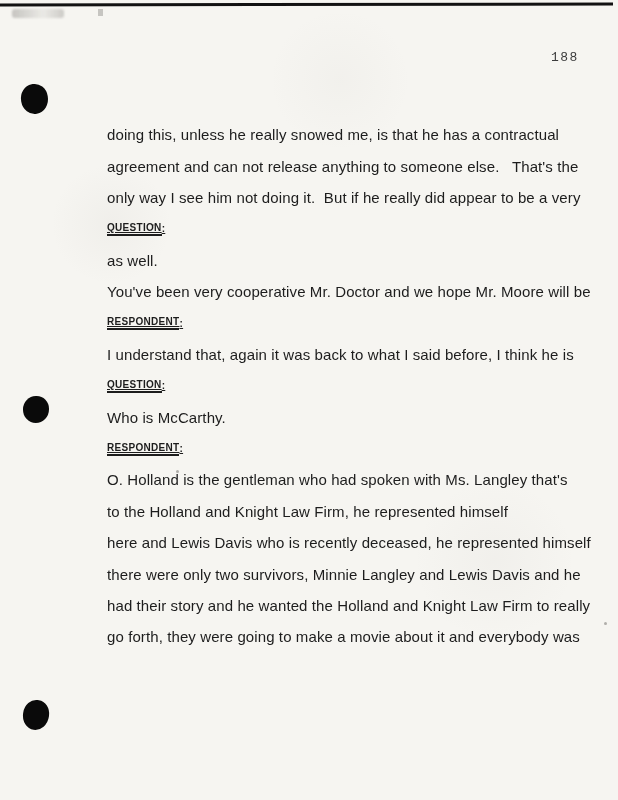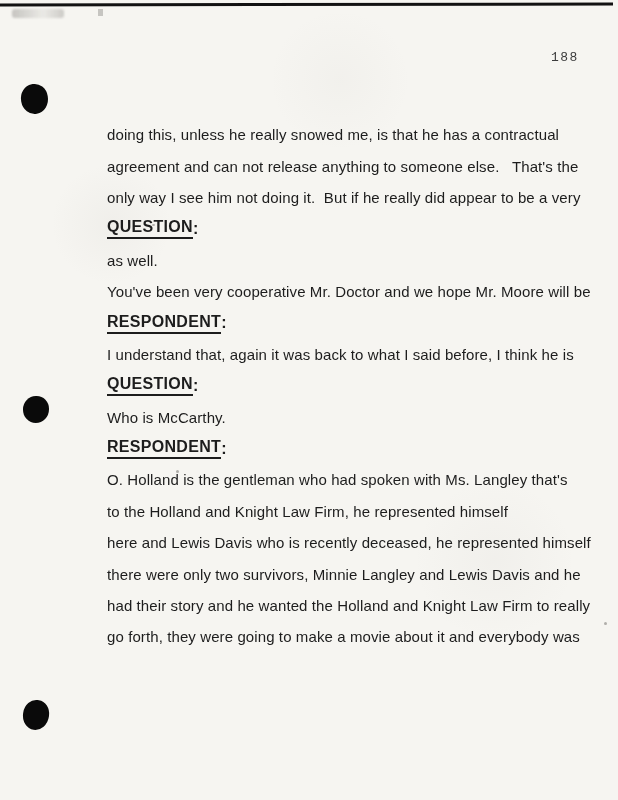--- a/index.html
+++ b/index.html
@@ -80,22 +80,23 @@
   }
   .line {
     height: 31.4px;
     display: flex;
     align-items: center;
     white-space: pre;
     letter-spacing: 0.1px;
   }
   .line-header {
     font-weight: bold;
-    font-size: 16px;
+    font-size: 10px;
     letter-spacing: 0.3px;
+    text-decoration: underline;
   }
   .line-header .u {
     border-bottom: 2px solid var(--ink);
     padding-bottom: 1px;
   }
   .speck {
     position: absolute;
     background: rgba(90,88,84,0.45);
     border-radius: 50%;
   }

